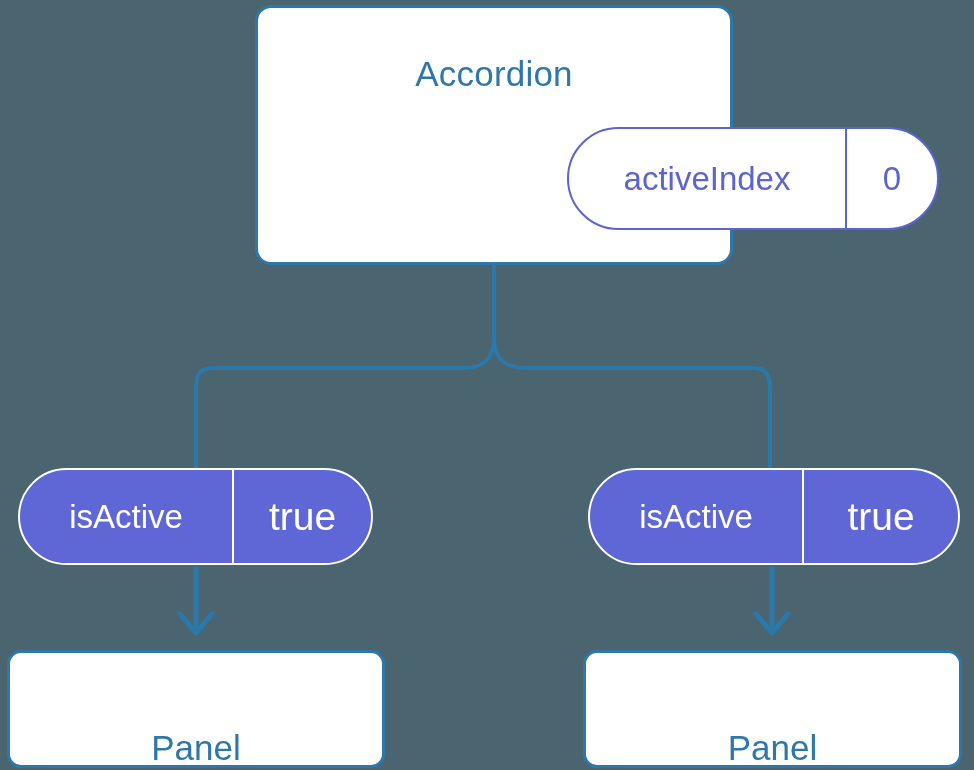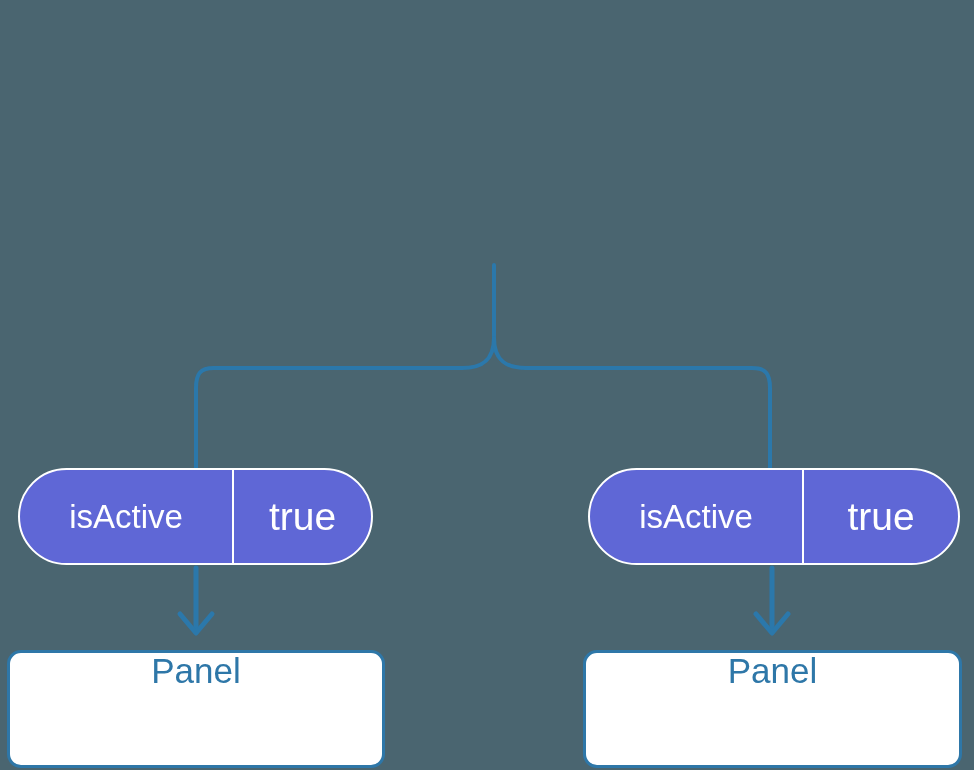--- a/index.html
+++ b/index.html
@@ -140,21 +140,21 @@
   #prop-pill-right .pill-key { flex: 0 0 214px; }
 
   
   .panel-card {
     position: absolute;
     background: #ffffff;
     border: 3px solid #2e77a8;
     border-radius: 14px;
     box-sizing: border-box;
     display: flex;
-    align-items: flex-start;
+    align-items: flex-end;
     justify-content: center;
   }
   #panel-card-left {
     left: 7px;
     top: 650px;
     width: 378px;
     height: 118px;
   }
   #panel-card-right {
     left: 583px;
@@ -188,20 +188,27 @@
              C 766 368 770 374 770 388
              L 770 468" fill="none" stroke="#2b78ab" stroke-width="4" stroke-linecap="round" stroke-linejoin="round"></path>
 
     <line x1="196" y1="568" x2="196" y2="632" stroke="#2b78ab" stroke-width="5" stroke-linecap="round"></line>
     <polyline points="180,614 196,633 212,614" fill="none" stroke="#2b78ab" stroke-width="5" stroke-linecap="round" stroke-linejoin="round"></polyline>
 
     <line x1="772" y1="568" x2="772" y2="632" stroke="#2b78ab" stroke-width="5" stroke-linecap="round"></line>
     <polyline points="756,614 772,633 788,614" fill="none" stroke="#2b78ab" stroke-width="5" stroke-linecap="round" stroke-linejoin="round"></polyline>
   </svg>
 
+  <div class="component-card" id="accordion-card">
+    <div class="component-title">Accordion</div>
+    <div class="state-pill-outline">
+      <div class="pill-key">activeIndex</div>
+      <div class="pill-value">0</div>
+    </div>
+  </div>
 
   <div class="prop-pill" id="prop-pill-left">
     <div class="pill-key">isActive</div>
     <div class="pill-value">true</div>
   </div>
 
   <div class="prop-pill" id="prop-pill-right">
     <div class="pill-key">isActive</div>
     <div class="pill-value">true</div>
   </div>

